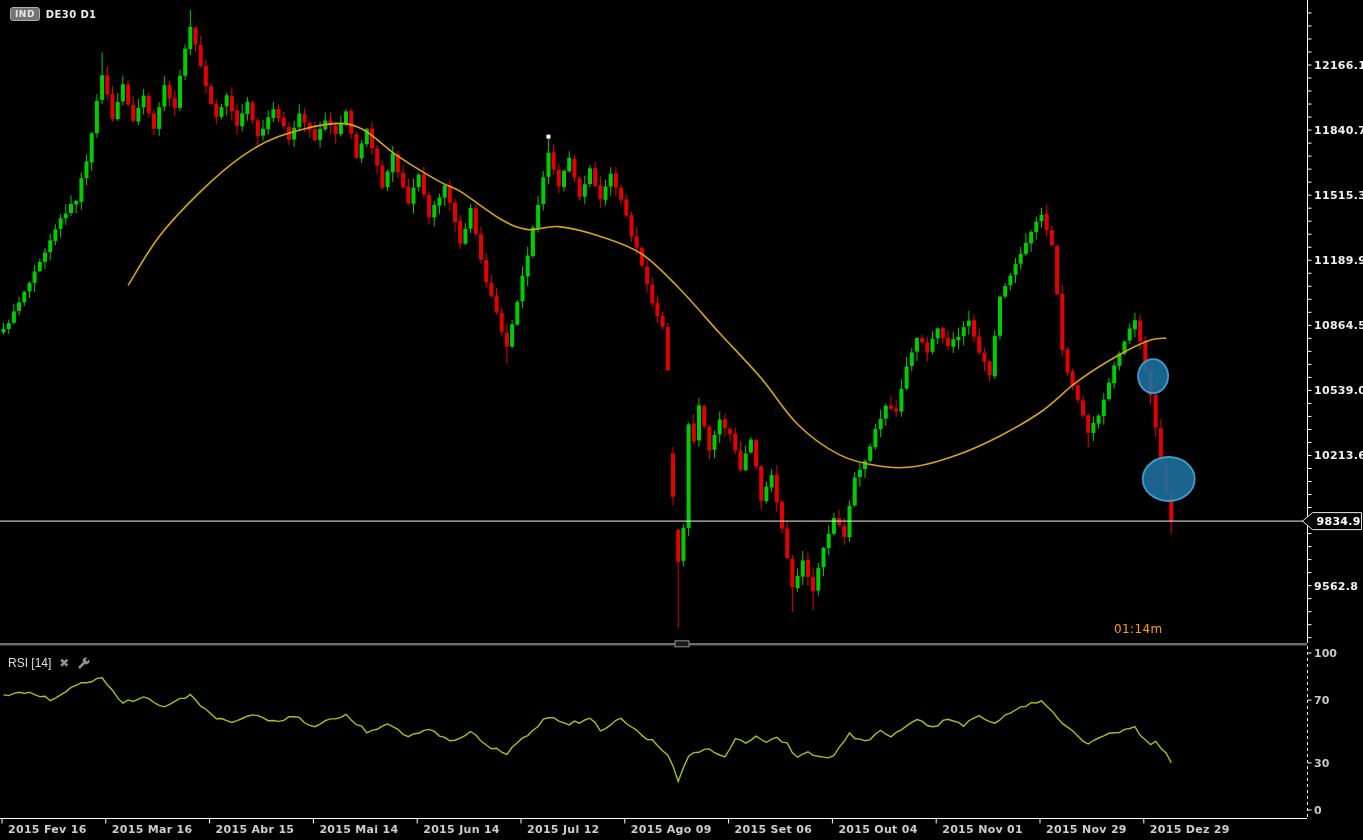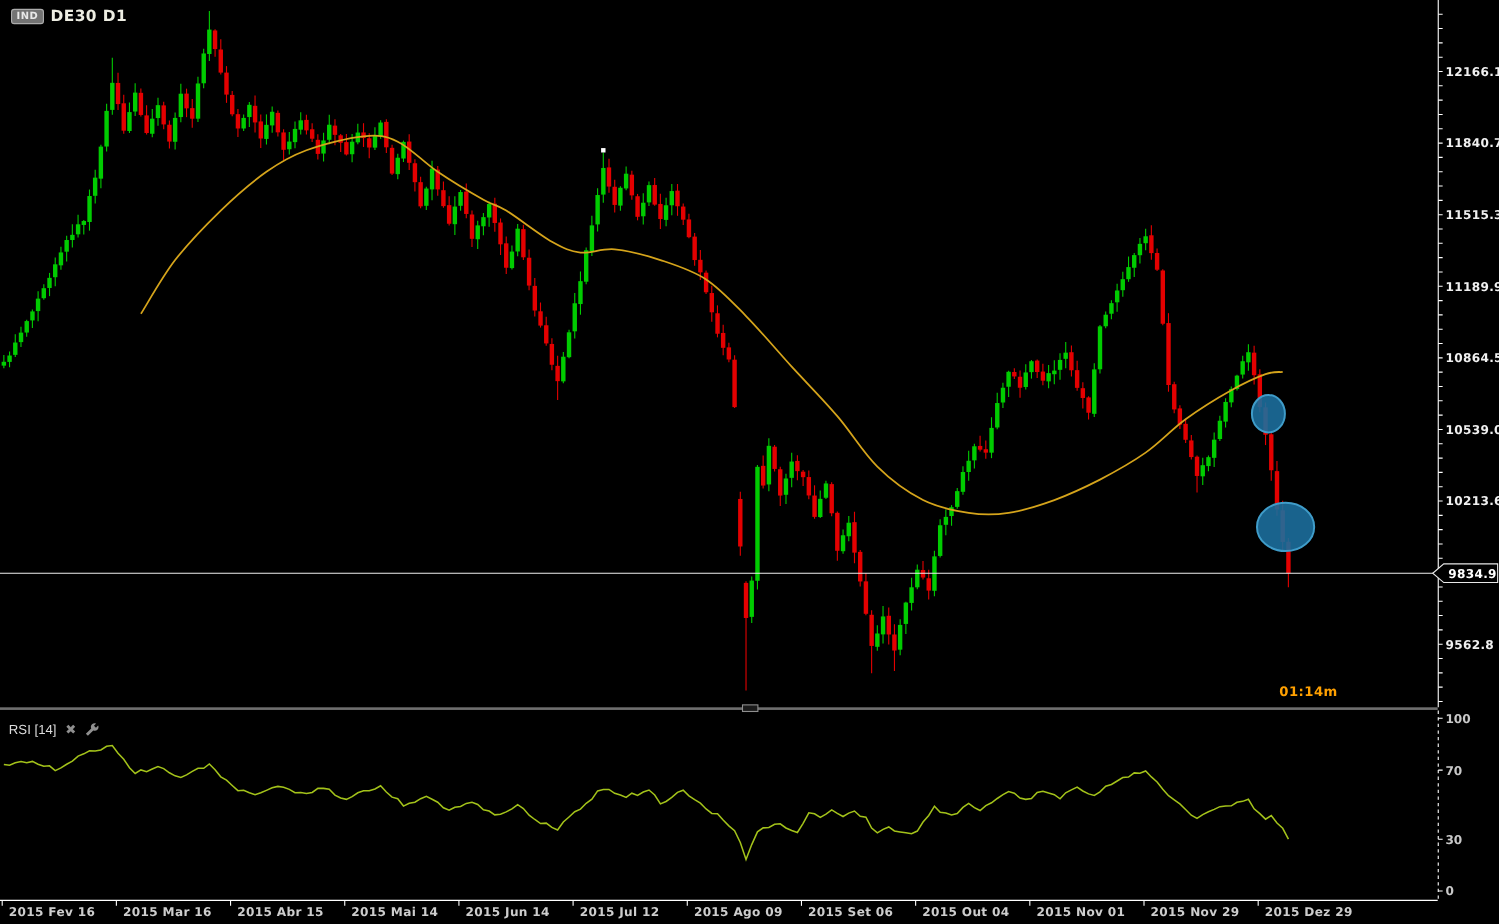--- a/index.html
+++ b/index.html
@@ -6,26 +6,26 @@
   #app{position:relative;width:1363px;height:840px;background:#000;overflow:hidden;
        font-family:"DejaVu Sans",sans-serif;}
   #chart{position:absolute;left:0;top:0;}
   .axis-lbl{font:bold 11px "DejaVu Sans",sans-serif;fill:#F0F0F0;letter-spacing:.3px;}
   .date-lbl{font:bold 11px "DejaVu Sans",sans-serif;fill:#CDCDCD;letter-spacing:.3px;}
   .rsi-lbl{font:bold 11px "DejaVu Sans",sans-serif;fill:#C8C8C8;}
   .tag-txt{font:bold 11px "DejaVu Sans",sans-serif;fill:#FFFFFF;letter-spacing:.3px;}
   .symbol-label{position:absolute;left:10px;top:7px;display:flex;align-items:center;gap:6px;}
   .ind-badge{font-size:9px;font-weight:bold;color:#E8E8E8;border:1px solid #ACACAC;
              border-radius:3px;padding:1px 4px;letter-spacing:.5px;background:#737373;}
-  .symbol-text{font-size:14px;font-weight:600;color:#EDEDE2;letter-spacing:.4px;}
+  .symbol-text{font-size:10px;font-weight:600;color:#EDEDE2;letter-spacing:.4px;}
   .rsi-head{position:absolute;left:8px;top:656px;display:flex;align-items:center;gap:8px;height:14px;}
   .rsi-title{font-family:Liberation Sans, sans-serif;font-size:12px;color:#DCDCDC;}
   .rsi-close{color:#8F8F8F;font-size:12px;font-weight:bold;line-height:1;cursor:pointer;}
   .rsi-wrench{display:flex;align-items:center;cursor:pointer;}
-  .timer{position:absolute;left:1163px;top:622px;font-size:12px;font-weight:bold;
+  .timer{position:absolute;left:1114px;top:622px;font-size:12px;font-weight:normal;
          color:#FFA000;letter-spacing:.4px;}
 </style>
 </head>
 <body>
 
 <div id="app">
   <svg id="chart" width="1363" height="840">
       <defs>
         <clipPath id="mainClip">
           <rect x="0" y="0" width="1307" height="643"></rect>

